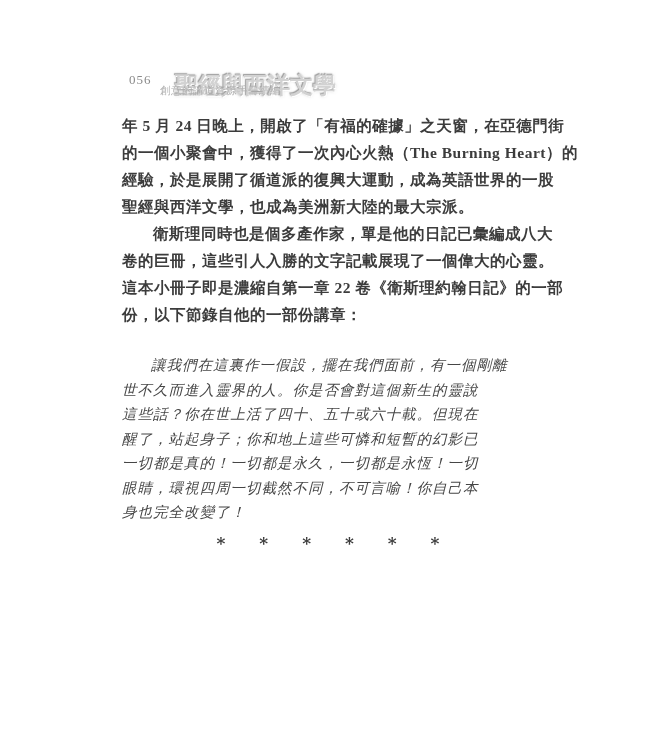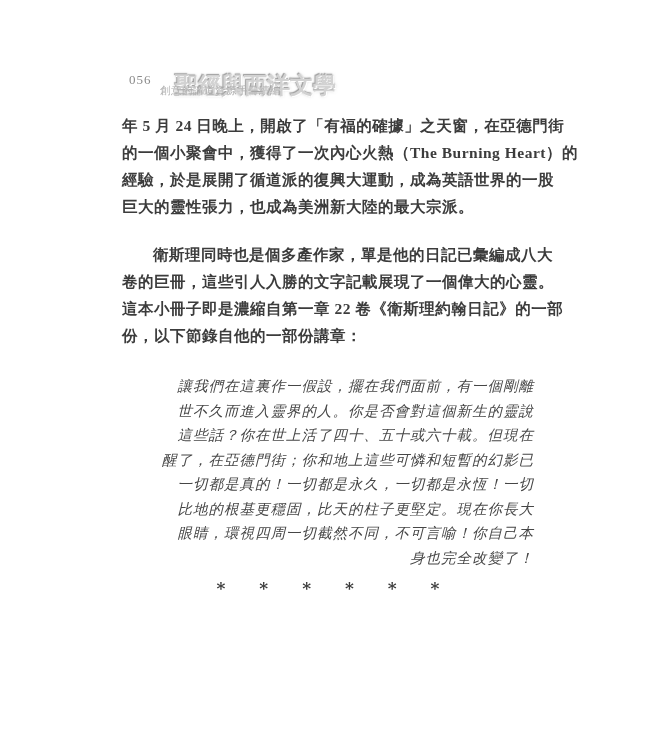--- a/index.html
+++ b/index.html
@@ -62,32 +62,31 @@
     width: 412px;
   }
   .para .line {
     font-size: 15.5px;
     line-height: 27px;
     color: #3c3c3c;
     white-space: nowrap;
     letter-spacing: 0.5px;
     font-weight: bold;
   }
-  .para.p2 { margin-top: 21px; }
+  .para.p2 { }
   .indent { text-indent: 2em; }
   
   .quote { margin-top: 25px; }
   .quote .qline {
     font-size: 14.5px;
     line-height: 24.5px;
     color: #464646;
     font-style: italic;
     white-space: nowrap;
     letter-spacing: 1px;
-    text-align: right;
   }
   .separator-row {
     margin-top: 8px;
     height: 22px;
     line-height: 20px;
     text-align: center;
     font-size: 17px;
     font-weight: bold;
     color: #3c3c3c;
     word-spacing: 28px;
@@ -107,36 +106,35 @@
     <h1 class="title">聖經與西洋文學</h1>
     <div class="subtitle">創意的講道資源手冊續編</div>
   </div>
 
   <div class="text-column">
 
     <section class="para p1">
       <div class="line">年 5 月 24 日晚上，開啟了「有福的確據」之天窗，在亞德門街</div>
       <div class="line">的一個小聚會中，獲得了一次內心火熱（The Burning Heart）的</div>
       <div class="line">經驗，於是展開了循道派的復興大運動，成為英語世界的一股</div>
-      <div class="line">巨大的靈性張力，也成為美洲新大陸的最大宗派。</div>
+      <div class="line">聖經與西洋文學，也成為美洲新大陸的最大宗派。</div>
     </section>
 
     <section class="para p2">
       <div class="line indent">衛斯理同時也是個多產作家，單是他的日記已彙編成八大</div>
       <div class="line">卷的巨冊，這些引人入勝的文字記載展現了一個偉大的心靈。</div>
       <div class="line">這本小冊子即是濃縮自第一章 22 卷《衛斯理約翰日記》的一部</div>
       <div class="line">份，以下節錄自他的一部份講章：</div>
     </section>
 
     <section class="quote">
       <div class="qline indent">讓我們在這裏作一假設，擺在我們面前，有一個剛離</div>
       <div class="qline">世不久而進入靈界的人。你是否會對這個新生的靈說</div>
       <div class="qline">這些話？你在世上活了四十、五十或六十載。但現在</div>
-      <div class="qline">醒了，在亞德門街；你和地上這些可憐和短暫的幻影已</div>
+      <div class="qline">醒了，站起身子；你和地上這些可憐和短暫的幻影已</div>
       <div class="qline">一切都是真的！一切都是永久，一切都是永恆！一切</div>
-      <div class="qline">比地的根基更穩固，比天的柱子更堅定。現在你長大</div>
       <div class="qline">眼睛，環視四周一切截然不同，不可言喻！你自己本</div>
       <div class="qline">身也完全改變了！</div>
       <div class="separator-row">* * * * * *</div>
     </section>
 
   </div>
 </div>
 
 </body></html>

